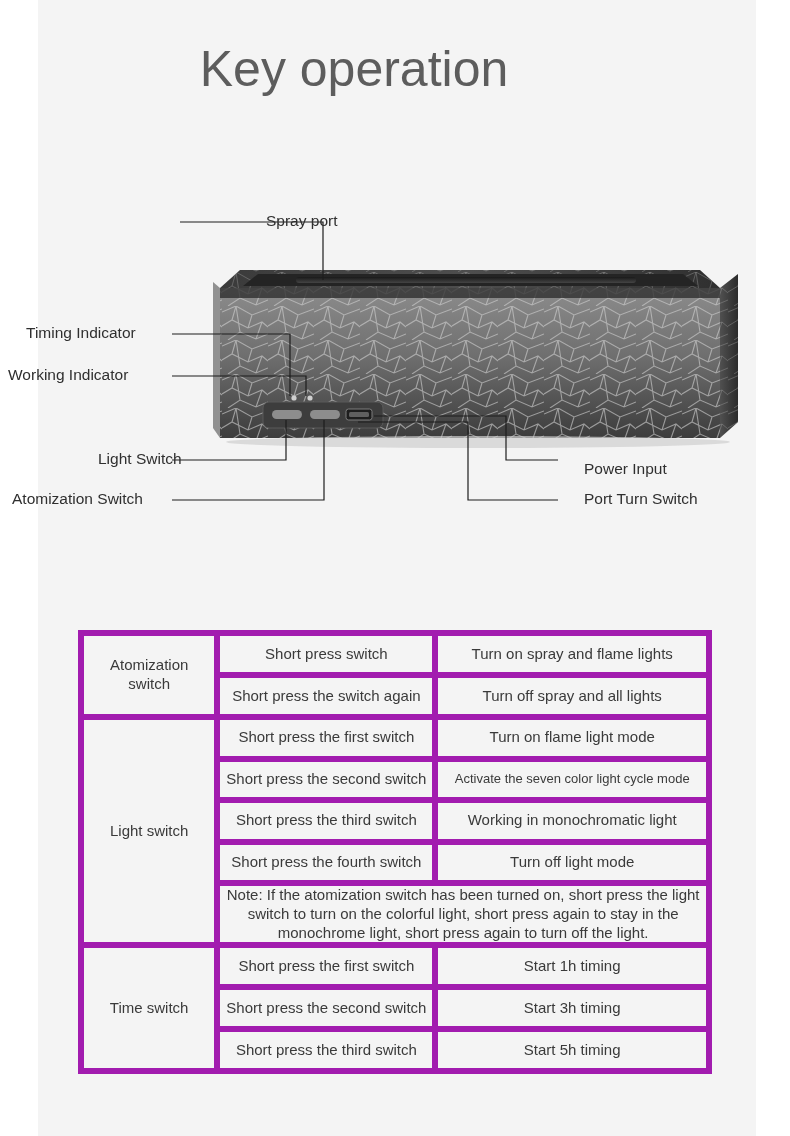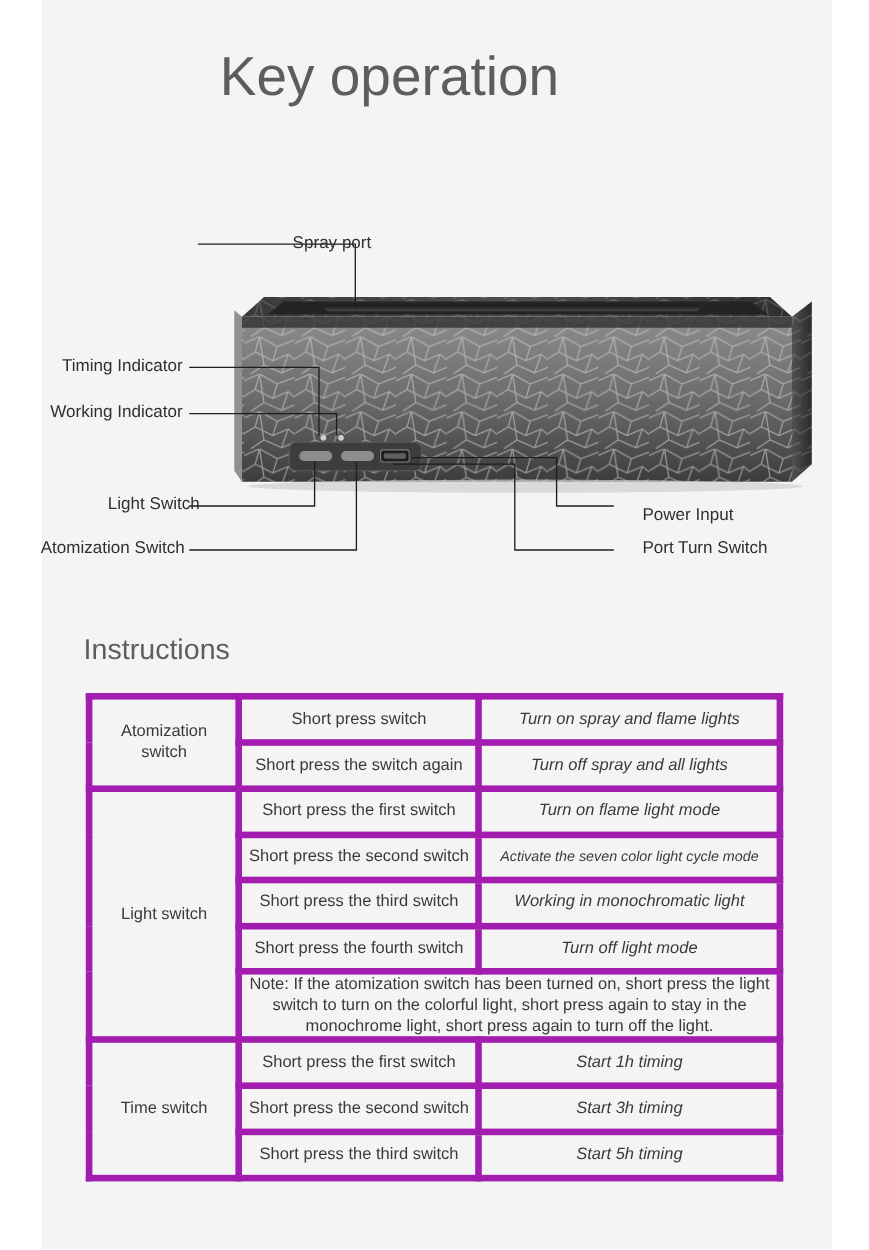--- a/index.html
+++ b/index.html
@@ -52,21 +52,21 @@
     width: 718px; height: 370px;
   }
   .diagram svg { display: block; }
 
   .lbl {
     position: absolute;
     font-size: 15.5px;
     color: #2f2f2f;
     white-space: nowrap;
   }
-  .lbl.r { text-align: right; }
+  .lbl.r { }
 
   
   .instr-title {
     position: absolute;
     left: 76px; top: 575px;
     font-size: 26px;
     color: #5d5d5d;
     font-weight: 400;
   }
 
@@ -87,21 +87,21 @@
     line-height: 1.25;
   }
   td.grp {
     width: 138px;
     text-align: left;
     padding-left: 20px;
     font-size: 15.5px;
     line-height: 1.55;
   }
   td.act { width: 216px; }
-  td.res { width: 280px; font-style: italic; }
+  td.res { width: 280px; }
   tr.h1 td { height: 42px; }
   tr.h2 td { height: 41.5px; }
   td.note {
     text-align: left;
     font-size: 12.3px;
     line-height: 1.42;
     padding: 6px 8px 7px 10px;
     color: #3a3a3a;
   }
   td.small { font-size: 13.4px; }
@@ -207,21 +207,20 @@
 
     <div class="lbl" style="left:228px; top:42px;">Spray port</div>
     <div class="lbl r" style="left:-12px; top:154px; width:140px;">Timing Indicator</div>
     <div class="lbl r" style="left:-30px; top:196px; width:158px;">Working Indicator</div>
     <div class="lbl r" style="left:60px; top:280px; width:70px;">Light Switch</div>
     <div class="lbl r" style="left:-26px; top:320px; width:156px;">Atomization Switch</div>
     <div class="lbl" style="left:546px; top:290px;">Power Input</div>
     <div class="lbl" style="left:546px; top:320px;">Port Turn Switch</div>
   </div>
 
-  <div class="instr-title">Instructions</div>
 
   <table class="instr">
     <tbody>
 
       <tr class="h1">
         <td class="grp" rowspan="2">Atomization switch</td>
         <td class="act">Short press switch</td>
         <td class="res">Turn on spray and flame lights</td>
       </tr>
       <tr class="h1">

